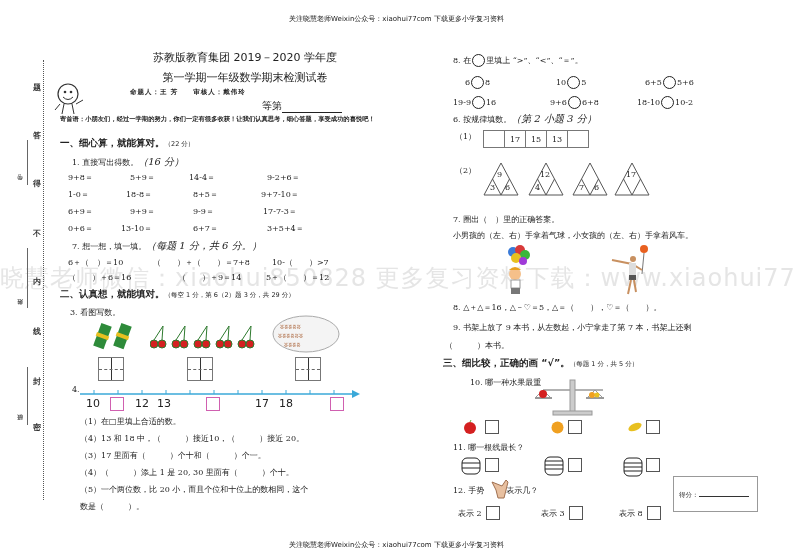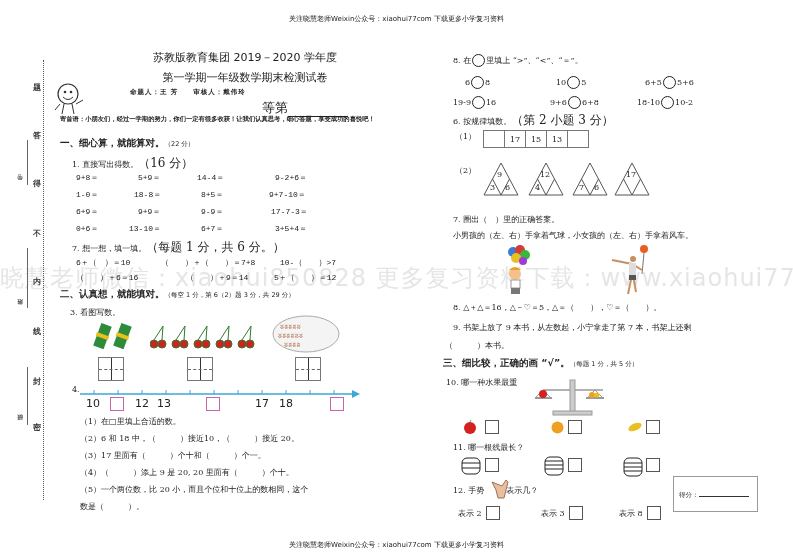--- a/index.html
+++ b/index.html
@@ -9,28 +9,28 @@
   .banner { position: absolute; left: 0; width: 793px; text-align: center; font-family: "DejaVu Sans", sans-serif; font-size: 7px; color: #222; }
   .banner.top { top: 14px; }
   .banner.bottom { top: 540px; }
   .binding-line { position: absolute; left: 43px; top: 60px; width: 0; height: 440px; border-left: 1px dotted #555; }
   .binding-char { position: absolute; left: 33px; font-size: 8px; font-weight: bold; color: #333; }
   .side-label { position: absolute; left: 16px; font-size: 6px; color: #444; writing-mode: vertical-rl; transform: rotate(180deg); }
   .side-rule { position: absolute; left: 27px; width: 0; border-left: 1px solid #666; }
   .title1 { position: absolute; top: 50px; left: 120px; width: 250px; text-align: center; font-size: 11px; font-family: "DejaVu Sans", sans-serif; }
   .title2 { position: absolute; top: 70px; left: 100px; width: 290px; text-align: center; font-size: 11px; font-family: "DejaVu Sans", sans-serif; }
   .authors { position: absolute; top: 88px; left: 130px; font-size: 6.5px; font-weight: bold; letter-spacing: 1px; }
-  .grade { position: absolute; top: 99px; left: 262px; font-size: 13px; }
+  .grade { position: absolute; top: 99px; left: 262px; font-size: 10px; }
   .grade-line { display: inline-block; width: 60px; border-bottom: 1px solid #222; height: 9px; vertical-align: bottom; }
   .greeting { position: absolute; top: 112px; left: 60px; width: 315px; font-size: 6.3px; line-height: 13px; font-weight: bold; }
   .sec-head { position: absolute; font-size: 9.5px; font-family: "DejaVu Sans", sans-serif; font-weight: bold; }
   .sec-head .note { font-weight: normal; font-size: 6.5px; }
   .q { position: absolute; font-size: 8px; }
-  .q .note { font-size: 12px; }
-  .math-row { position: absolute; left: 76px; width: 280px; height: 12px; font-size: 8px; font-family: Liberation Mono, monospace; }
+  .q .note { font-size: 10px; font-style: italic; }
+  .math-row { position: absolute; left: 68px; width: 280px; height: 12px; font-size: 8px; }
   .math-row span { position: absolute; }
   .box { display: inline-block; border: 1px solid #555; width: 14px; height: 14px; vertical-align: middle; }
   .pinkbox { position: absolute; width: 14px; height: 14px; border: 1.5px solid #d060b0; background: #fff; }
   .circle { display: inline-block; width: 13px; height: 13px; border: 1px solid #222; border-radius: 50%; vertical-align: middle; margin: 0 1px; }
   .tian { position: absolute; width: 26px; height: 24px; border: 1px solid #777; }
   .tian::before { content: ""; position: absolute; left: 12px; top: 0; height: 100%; border-left: 1px solid #333; }
   .tian::after { content: ""; position: absolute; top: 11px; left: 0; width: 100%; border-top: 1px dashed #666; }
   .seq-table { position: absolute; top: 130px; left: 483px; border-collapse: collapse; }
   .seq-table td { border: 1px solid #777; width: 21px; height: 17px; text-align: center; font-size: 8px; }
   .tri { position: absolute; width: 36px; height: 34px; }
@@ -192,23 +192,23 @@
 <div class="abs" style="left:86px;top:397px;font-family:'DejaVu Sans',sans-serif;font-size:11px">10</div>
 <div class="pinkbox" style="left:110px;top:397px"></div>
 <div class="abs" style="left:135px;top:397px;font-family:'DejaVu Sans',sans-serif;font-size:11px">12</div>
 <div class="abs" style="left:157px;top:397px;font-family:'DejaVu Sans',sans-serif;font-size:11px">13</div>
 <div class="pinkbox" style="left:206px;top:397px"></div>
 <div class="abs" style="left:255px;top:397px;font-family:'DejaVu Sans',sans-serif;font-size:11px">17</div>
 <div class="abs" style="left:279px;top:397px;font-family:'DejaVu Sans',sans-serif;font-size:11px">18</div>
 <div class="pinkbox" style="left:330px;top:397px"></div>
 
 <div class="q" style="left:80px;top:416px">（1）在□里填上合适的数。</div>
-<div class="q" style="left:80px;top:433px">（2）6 和 18 中，（　　　）接近10，（　　　）接近 20。</div>
+<div class="q" style="left:80px;top:433px">（4）13 和 18 中，（　　　）接近10，（　　　）接近 20。</div>
 <div class="q" style="left:80px;top:450px">（3）17 里面有（　　　）个十和（　　　）个一。</div>
-<div class="q" style="left:80px;top:467px">（4）（　　　）添上 9 是 20, 20 里面有（　　　）个十。</div>
+<div class="q" style="left:80px;top:467px">（4）（　　　）添上 1 是 20, 30 里面有（　　　）个十。</div>
 <div class="q" style="left:80px;top:484px">（5）一个两位数，比 20 小，而且个位和十位上的数相同，这个</div>
 <div class="q" style="left:80px;top:501px">数是（　　　）。</div>
 
 <div class="q" style="left:453px;top:54px"><span>8. 在</span><span class="circle"></span><span>里填上 “&gt;”、“&lt;”、“＝”。</span></div>
 
 <div class="q" style="left:465px;top:76px"><span>6</span><span class="circle"></span><span>8</span></div>
 <div class="q" style="left:556px;top:76px"><span>10</span><span class="circle"></span><span>5</span></div>
 <div class="q" style="left:645px;top:76px"><span>6+5</span><span class="circle"></span><span>5+6</span></div>
 <div class="q" style="left:453px;top:96px"><span>19-9</span><span class="circle"></span><span>16</span></div>
 <div class="q" style="left:550px;top:96px"><span>9+6</span><span class="circle"></span><span>6+8</span></div>
@@ -293,21 +293,21 @@
       <path d="M21 36 L18 50 M24 36 L26 48" stroke="#c89060" stroke-width="2"></path>
     </svg>
 </div>
 
 <div class="q" style="left:453px;top:302px"><span>8.</span> <span>△＋△＝16，△－♡＝5，△＝（　　），♡＝（　　）。</span></div>
 
 <div class="q" style="left:453px;top:322px">9. 书架上放了 9 本书，从左数起，小宁拿走了第 7 本，书架上还剩</div>
 <div class="q" style="left:445px;top:340px">（　　　）本书。</div>
 
 <div class="sec-head" style="left:443px;top:357px"><span>三、细比较，正确的画 “√”。</span><span class="note">（每题 1 分，共 5 分）</span></div>
-<div class="q" style="left:446px;top:377px">10. 哪一种水果最重</div>
+<div class="q" style="left:470px;top:377px">10. 哪一种水果最重</div>
 <div class="abs" style="left:535px;top:378px;width:75px;height:40px">
   <svg width="75" height="40" viewBox="0 0 75 40">
       <line x1="8" y1="12" x2="68" y2="12" stroke="#999" stroke-width="1.5"></line>
       <rect x="35" y="2" width="5" height="32" fill="#ccc" stroke="#999"></rect>
       <rect x="18" y="33" width="39" height="4" fill="#ccc" stroke="#999"></rect>
       <path d="M0 20 L8 12 L16 20 Z" fill="none" stroke="#999"></path>
       <path d="M52 20 L60 12 L68 20 Z" fill="none" stroke="#999"></path>
       <line x1="0" y1="20" x2="17" y2="20" stroke="#999" stroke-width="2"></line>
       <line x1="51" y1="20" x2="69" y2="20" stroke="#999" stroke-width="2"></line>
       <circle cx="8" cy="16" r="4" fill="#d42020"></circle>

